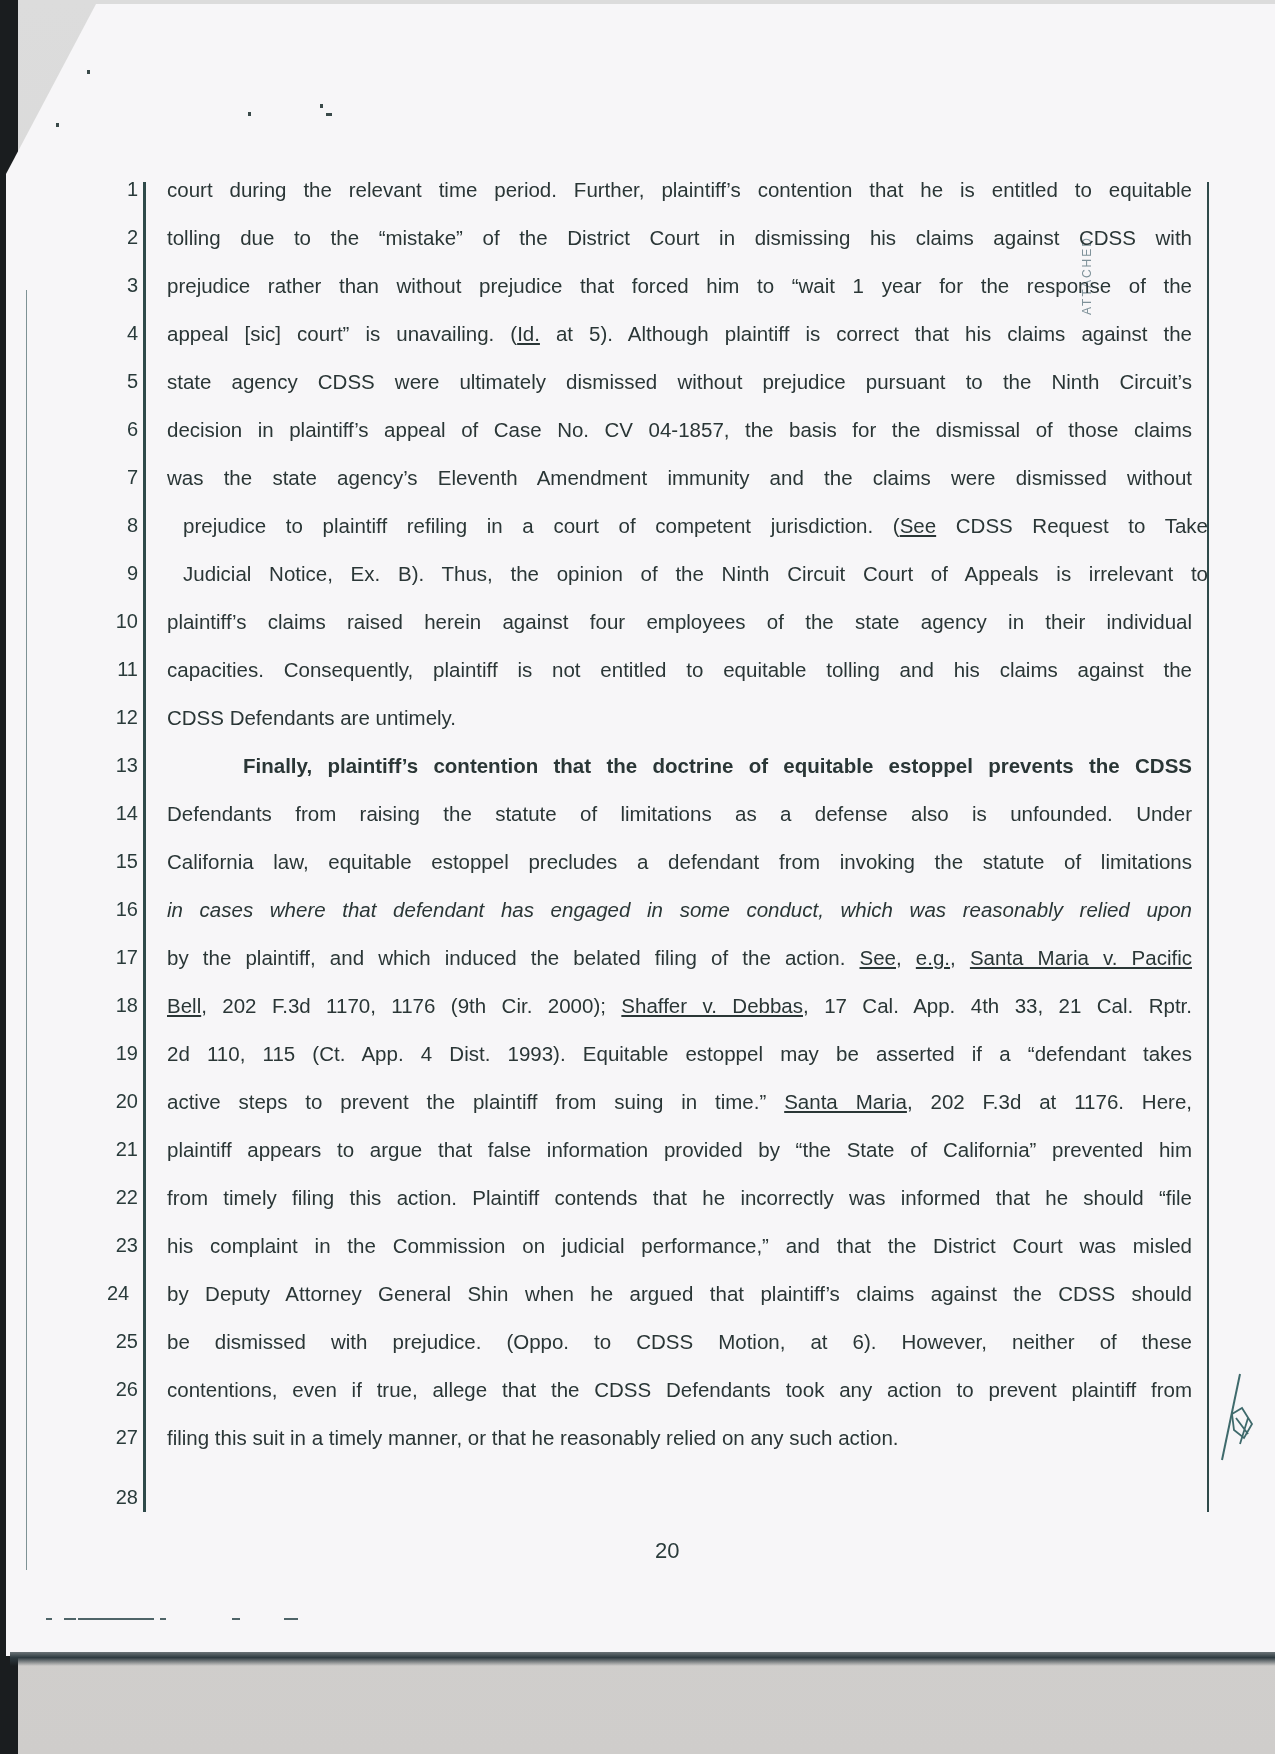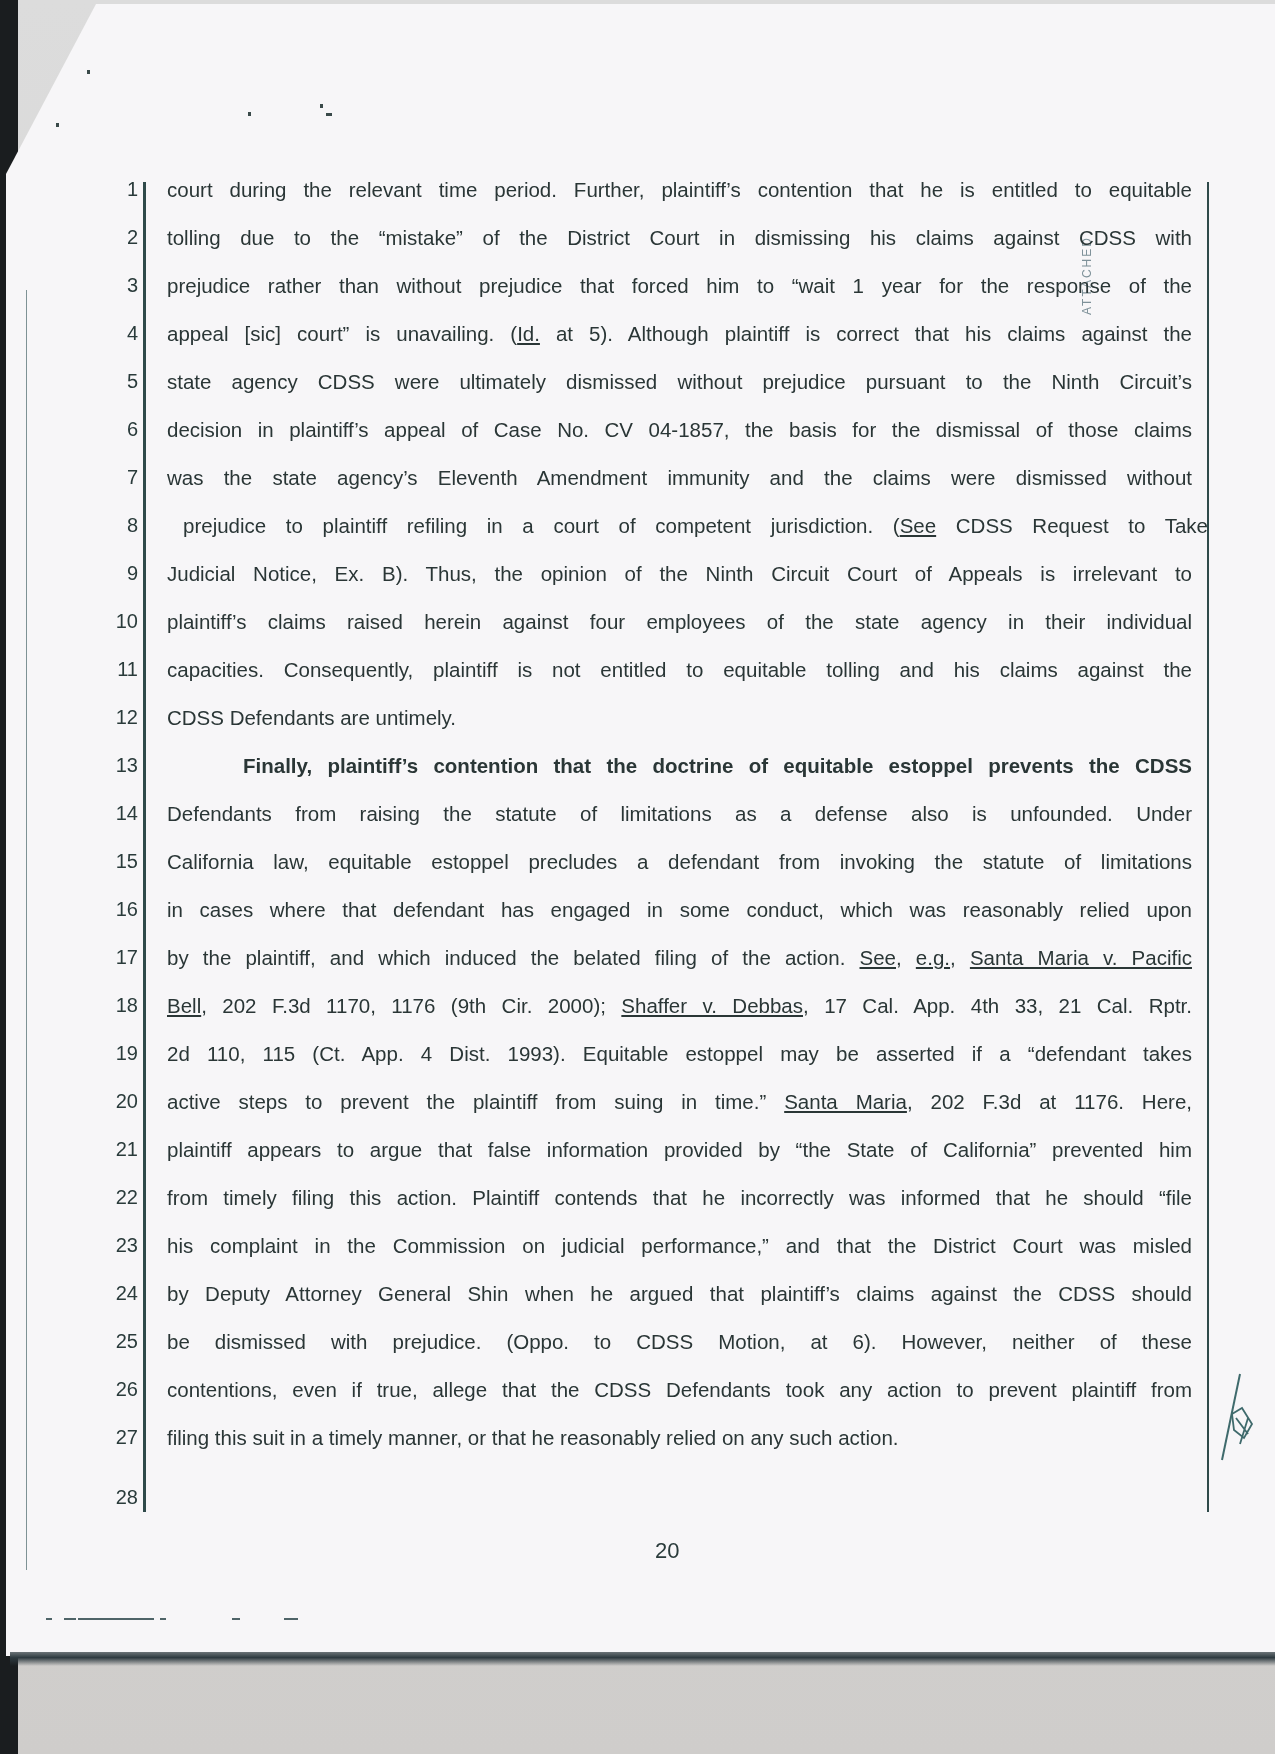--- a/index.html
+++ b/index.html
@@ -106,42 +106,42 @@
   <div class="line-num" style="top:418px;">6</div>
   <div class="text-line" style="top:418px;">decision in plaintiff’s appeal of Case No. CV 04-1857, the basis for the dismissal of those claims</div>
 
   <div class="line-num" style="top:466px;">7</div>
   <div class="text-line" style="top:466px;">was the state agency’s Eleventh Amendment immunity and the claims were dismissed without</div>
 
   <div class="line-num" style="top:514px;">8</div>
   <div class="text-line" style="top:514px;margin-left:16px;"><span>prejudice to plaintiff refiling in a court of competent jurisdiction.  (</span><span class="u">See</span><span> CDSS Request to Take</span></div>
 
   <div class="line-num" style="top:562px;">9</div>
-  <div class="text-line" style="top:562px;">Judicial Notice, Ex. B).  Thus, the opinion of the Ninth Circuit Court of Appeals is irrelevant to</div>
+  <div class="text-line" style="top:562px;margin-left:16px;">Judicial Notice, Ex. B).  Thus, the opinion of the Ninth Circuit Court of Appeals is irrelevant to</div>
 
   <div class="line-num" style="top:610px;">10</div>
   <div class="text-line" style="top:610px;">plaintiff’s claims raised herein against four employees of the state agency in their individual</div>
 
   <div class="line-num" style="top:658px;">11</div>
   <div class="text-line" style="top:658px;">capacities.  Consequently, plaintiff is not entitled to equitable tolling and his claims against the</div>
 
   <div class="line-num" style="top:706px;">12</div>
   <div class="text-line last" style="top:706px;">CDSS Defendants are untimely.</div>
 
   <div class="line-num" style="top:754px;">13</div>
   <div class="text-line indent" style="top:754px;">Finally, plaintiff’s contention that the doctrine of equitable estoppel prevents the CDSS</div>
 
   <div class="line-num" style="top:802px;">14</div>
   <div class="text-line" style="top:802px;">Defendants from raising the statute of limitations as a defense also is unfounded.  Under</div>
 
   <div class="line-num" style="top:850px;">15</div>
   <div class="text-line" style="top:850px;">California law, equitable estoppel precludes a defendant from invoking the statute of limitations</div>
 
   <div class="line-num" style="top:898px;">16</div>
-  <div class="text-line" style="top:898px;">in cases where that defendant has engaged in some conduct, which was reasonably relied upon</div>
+  <div class="text-line" style="top:898px;font-style:italic;">in cases where that defendant has engaged in some conduct, which was reasonably relied upon</div>
 
   <div class="line-num" style="top:946px;">17</div>
   <div class="text-line" style="top:946px;"><span>by the plaintiff, and which induced the belated filing of the action.  </span><span class="u">See</span><span>, </span><span class="u">e.g.</span><span>, </span><span class="u">Santa Maria v. Pacific</span></div>
 
   <div class="line-num" style="top:994px;">18</div>
   <div class="text-line" style="top:994px;"><span class="u">Bell</span><span>, 202 F.3d 1170, 1176 (9th Cir. 2000); </span><span class="u">Shaffer v. Debbas</span><span>, 17 Cal. App. 4th 33, 21 Cal. Rptr.</span></div>
 
   <div class="line-num" style="top:1042px;">19</div>
   <div class="text-line" style="top:1042px;">2d 110, 115 (Ct. App. 4 Dist. 1993).  Equitable estoppel may be asserted if a “defendant takes</div>
 
@@ -150,21 +150,21 @@
 
   <div class="line-num" style="top:1138px;">21</div>
   <div class="text-line" style="top:1138px;">plaintiff appears to argue that false information provided by “the State of California” prevented him</div>
 
   <div class="line-num" style="top:1186px;">22</div>
   <div class="text-line" style="top:1186px;">from timely filing this action.  Plaintiff contends that he incorrectly was informed that he should “file</div>
 
   <div class="line-num" style="top:1234px;">23</div>
   <div class="text-line" style="top:1234px;">his complaint in the Commission on judicial performance,” and that the District Court was misled</div>
 
-  <div class="line-num" style="top:1282px;">24</div>
+  <div class="line-num" style="top:1282px;text-align:center;">24</div>
   <div class="text-line" style="top:1282px;">by Deputy Attorney General Shin when he argued that plaintiff’s claims against the CDSS should</div>
 
   <div class="line-num" style="top:1330px;">25</div>
   <div class="text-line" style="top:1330px;">be dismissed with prejudice. (Oppo. to CDSS Motion, at 6).  However, neither of these</div>
 
   <div class="line-num" style="top:1378px;">26</div>
   <div class="text-line" style="top:1378px;">contentions, even if true, allege that the CDSS Defendants took any action to prevent plaintiff from</div>
 
   <div class="line-num" style="top:1426px;">27</div>
   <div class="text-line last" style="top:1426px;">filing this suit in a timely manner, or that he reasonably relied on any such action.</div>

